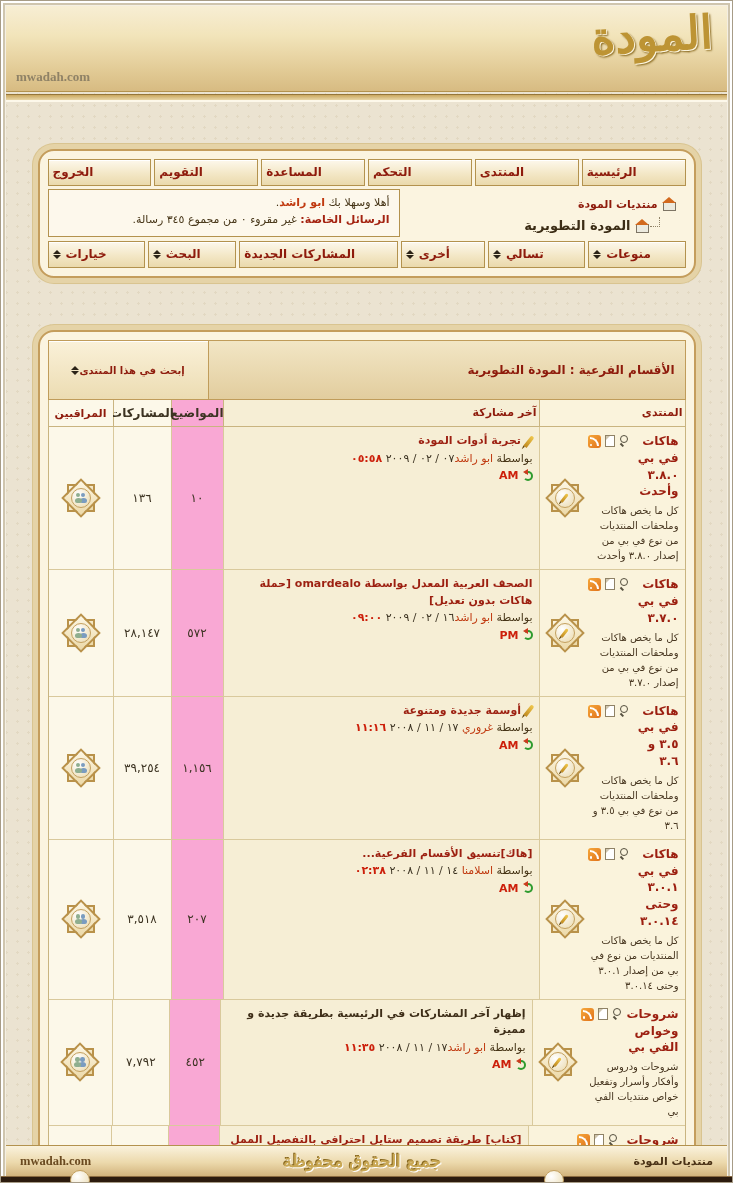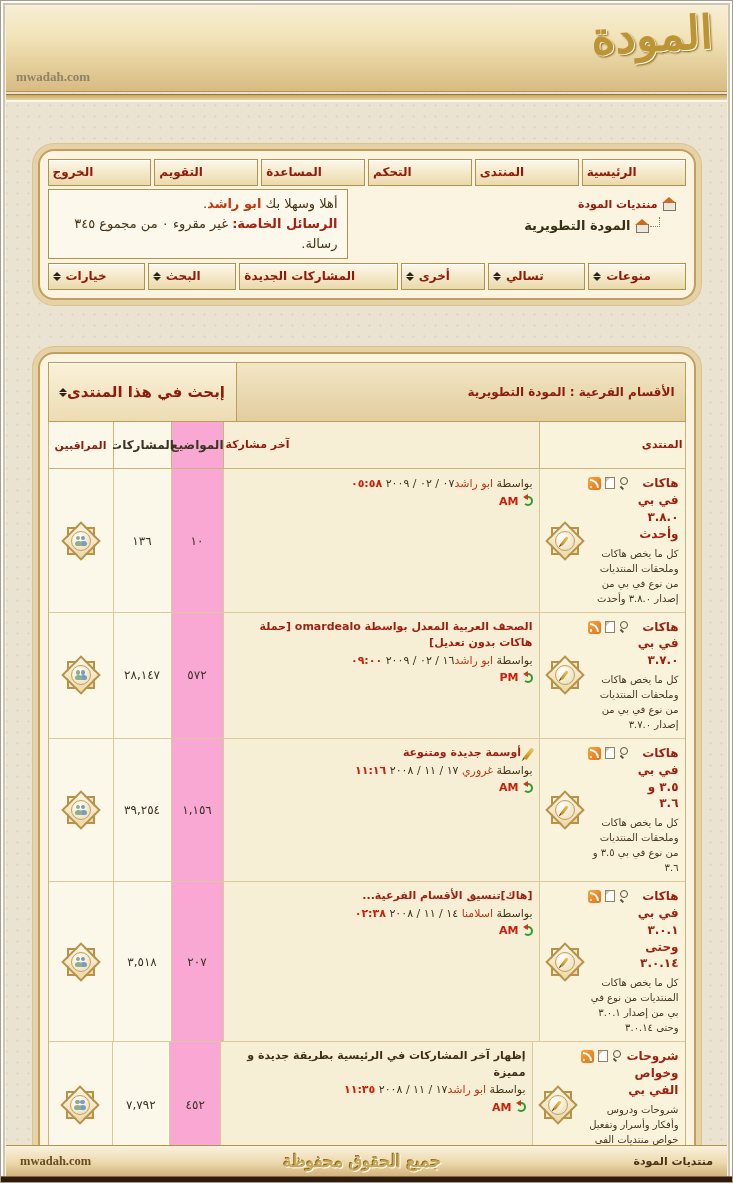--- a/index.html
+++ b/index.html
@@ -62,42 +62,42 @@
 
   
   .mid-row { display:flex; margin-top:3px; align-items:stretch; }
   .crumbs { flex:1; padding:8px 10px 4px 6px; }
   .crumb-line { display:flex; align-items:center; gap:5px; color:#8e1b0c; font-weight:bold; font-size:11px; }
   .crumb-line.current { margin-right:16px; margin-top:7px; color:#3c2d16; font-size:13px; }
   .crumb-connector { width:10px; height:10px; border-right:1px dotted #8f8266; border-bottom:1px dotted #8f8266; margin-left:-4px; margin-top:-8px;}
   .house { width:13px; height:9px; background:#eceadf; border:1px solid #7d7464; position:relative; margin-top:5px; flex:none;}
   .house::before { content:""; position:absolute; top:-6px; left:-2px; border-left:7px solid transparent; border-right:7px solid transparent; border-bottom:6px solid #d2691e; }
   .welcome-box {
-    width:300px; border:1px solid #b3924e; background:#fdf8ec; padding:4px 9px;
-    font-size:13px; color:#463517; line-height:1.55;
+    width:352px; border:1px solid #b3924e; background:#fdf8ec; padding:4px 9px;
+    font-size:11px; color:#463517; line-height:1.55;
   }
   .welcome-box .uname, .red { color:#c0390f; font-weight:bold; }
   .welcome-box b.lbl { color:#a42311; }
 
   .toolbar { margin-top:4px; }
   .t-misc{flex:1}.t-fun{flex:1}.t-other{flex:.85}.t-new{flex:1.7}.t-search{flex:.9}.t-opts{flex:1}
 
   
   .panel-head { display:flex; border:1px solid #c09c5a; background:linear-gradient(180deg,#f2e6c5,#e2cd9e); }
   .section-label { flex:1; padding:22px 10px; color:#8e1b0c; font-weight:bold; font-size:12px; }
   .search-forum-btn {
-    width:188px; border-right:1px solid #c09c5a; display:flex; align-items:center; justify-content:center; gap:0;
-    color:#8e1b0c; font-weight:bold; font-size:15px; cursor:pointer;
+    width:160px; border-right:1px solid #c09c5a; display:flex; align-items:center; justify-content:center; gap:0;
+    color:#8e1b0c; font-weight:bold; font-size:10px; cursor:pointer;
     background:linear-gradient(180deg,#faf1d9,#ecdcb2); box-shadow:inset 0 1px 0 #fff;
   }
   .ftable { border:1px solid #c9b480; border-top:none; }
   .hrow, .frow { display:flex; }
   .hcell {
     background:linear-gradient(180deg,#f2e6c5,#e0ca98); border-left:1px solid #c9b480; border-bottom:1px solid #c9b480;
-    color:#8e1b0c; font-weight:bold; font-size:11px; text-align:left; padding:16px 2px; white-space:nowrap;
+    color:#8e1b0c; font-weight:bold; font-size:11px; text-align:right; padding:6px 2px; white-space:nowrap;
   }
   .hcell:last-child { border-left:none; }
   .cell { border-left:1px solid #d9c99c; border-bottom:1px solid #d9c99c; padding:6px; }
   .frow .cell:last-child { border-left:none; }
   .frow:last-child .cell { border-bottom:none; }
   .c-forum { flex:1; background:#faf3dc; display:flex; gap:4px; }
   .c-last  { width:316px; background:#f6eed5; font-size:11px; }
   .c-topics{ width:52px;  background:#f9a8d4; }
   .c-posts { width:58px;  background:#fcf8e9; }
   .c-mods  { width:64px;  background:#fcf8e9; }
@@ -293,20 +293,24 @@
               </div>
               <div class="f-desc">كل ما يخص هاكات وملحقات المنتديات من نوع في بي من إصدار ٣.٨.٠ وأحدث</div>
             </div>
             <span class="star8">
                 <span class="inner">
                   <span class="pencil" style="display:inline-block"></span>
                 </span>
               </span>
           </div>
           <div class="cell c-last has-pencil">
+            <div class="lp-titleline">
+                <span class="pencil"></span>
+                <span class="lp-title">تجربة أدوات المودة</span>
+              </div>
             <div class="lp-by"><span>بواسطة</span> <span class="lp-user">ابو راشد</span><span class="lp-date">٠٧ / ٠٢ / ٢٠٠٩</span> <span class="lp-time">٠٥:٥٨</span></div>
             <div class="lp-foot">
                 <span class="golast"></span>
                 <span class="lp-ampm">AM</span>
               </div>
           </div>
           <div class="cell c-topics">١٠</div>
           <div class="cell c-posts">١٣٦</div>
           <div class="cell c-mods">
               <span class="star8">

